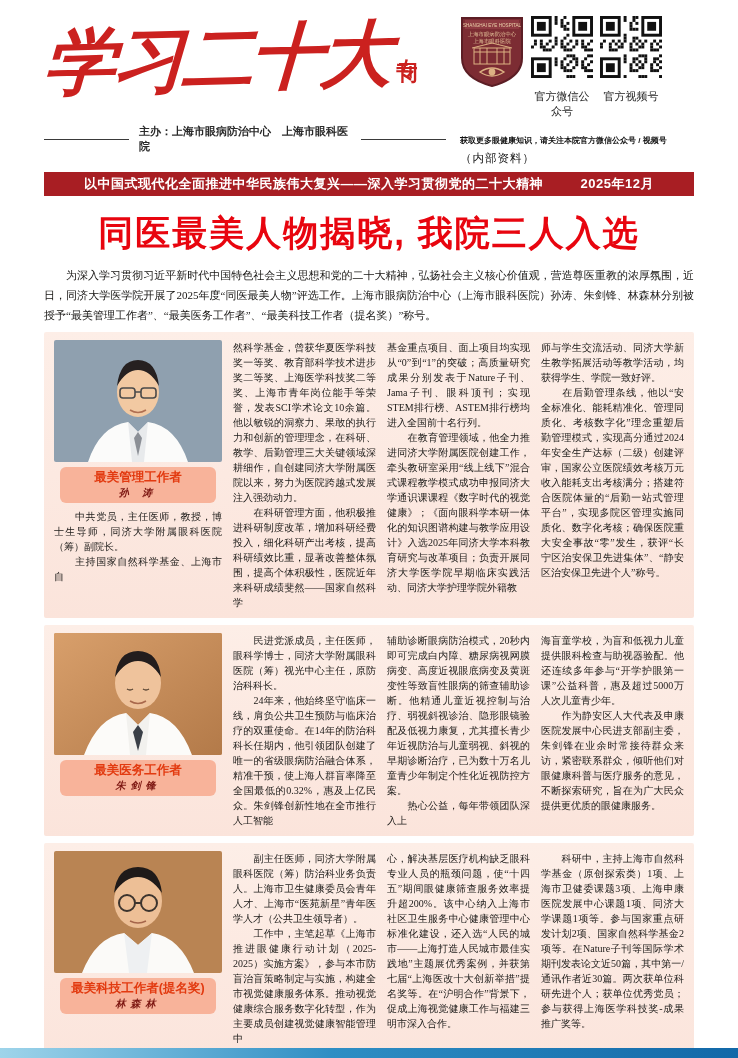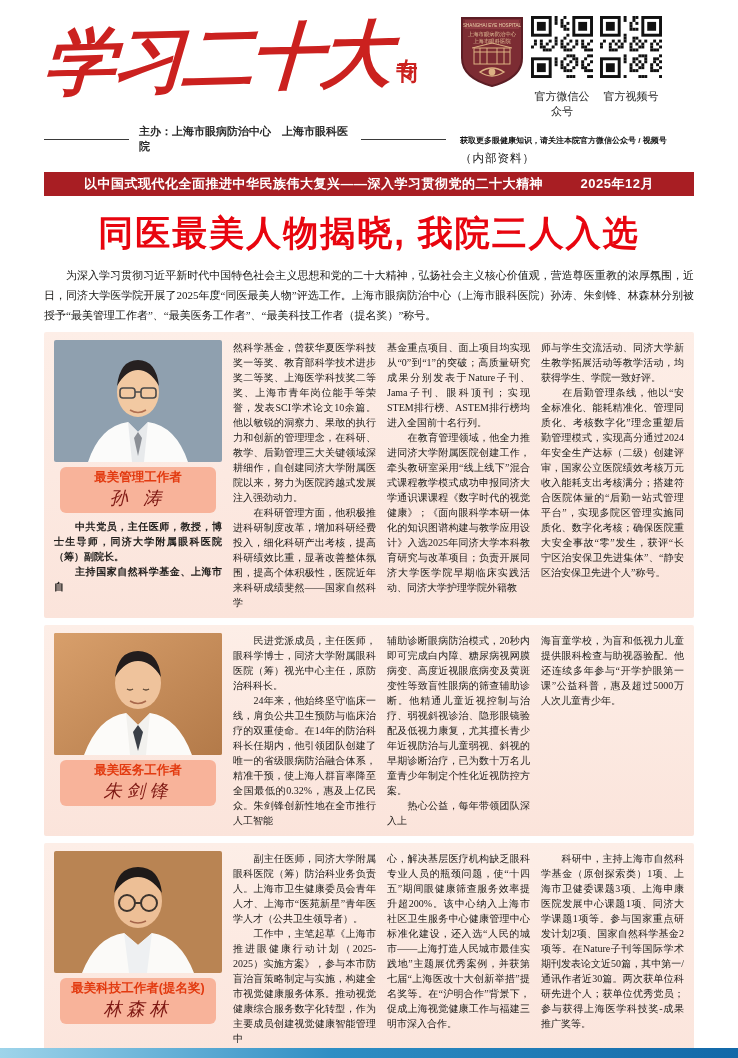--- a/index.html
+++ b/index.html
@@ -54,22 +54,22 @@
     margin-top:7px;background:linear-gradient(180deg,#fdeee7,#fbe4db);
     padding:8px 10px;display:flex;gap:11px;border-radius:2px;
   }
   .photo-cell{width:168px;flex-shrink:0;}
   .portrait{display:block;width:168px;height:122px;border-radius:2px;}
   .badge{
     width:152px;margin:5px auto 0;background:#f8b39a;border-radius:6px;
     text-align:center;padding:3px 2px 4px;
   }
   .badge-title{font-family:"Liberation Sans",sans-serif;font-weight:bold;font-size:12.5px;color:#e23a10;line-height:1.25;}
-  .badge-name{font-family:"DejaVu Serif",serif;font-style:italic;font-weight:normal;font-size:18px;color:#7d1712;letter-spacing:5px;line-height:1.3;}
-  .photo-caption{margin-top:6px;font-weight:bold;}
+  .badge-name{font-family:"DejaVu Serif",serif;font-style:italic;font-weight:bold;font-size:10px;color:#7d1712;letter-spacing:5px;line-height:1.3;}
+  .photo-caption{margin-top:6px;}
   .pcol{flex:1 1 0;min-width:0;}
   .pcol p,.photo-caption p{margin:0;font-size:10px;line-height:1.5;text-align:justify;color:#22201e;}
   .byline{font-size:14px;text-align:right;margin-top:21px;color:#22201e;letter-spacing:1px;}
 
   
   .footer-bar{
     position:absolute;left:0;bottom:0;width:738px;height:10px;
     background:linear-gradient(90deg,#9ed4ea,#2e8ec4 45%,#1268a8);
   }
 </style>
@@ -399,20 +399,21 @@
     <div class="pcol">
         <p>　　民进党派成员，主任医师，眼科学博士，同济大学附属眼科医院（筹）视光中心主任，原防治科科长。</p>
         <p>　　24年来，他始终坚守临床一线，肩负公共卫生预防与临床治疗的双重使命。在14年的防治科科长任期内，他引领团队创建了唯一的省级眼病防治融合体系，精准干预，使上海人群盲率降至全国最低的0.32%，惠及上亿民众。朱剑锋创新性地在全市推行人工智能</p>
       </div>
     <div class="pcol">
         <p>辅助诊断眼病防治模式，20秒内即可完成白内障、糖尿病视网膜病变、高度近视眼底病变及黄斑变性等致盲性眼病的筛查辅助诊断。他精通儿童近视控制与治疗、弱视斜视诊治、隐形眼镜验配及低视力康复，尤其擅长青少年近视防治与儿童弱视、斜视的早期诊断治疗，已为数十万名儿童青少年制定个性化近视防控方案。</p>
         <p>　　热心公益，每年带领团队深入上</p>
       </div>
     <div class="pcol">
         <p>海盲童学校，为盲和低视力儿童提供眼科检查与助视器验配。他还连续多年参与“开学护眼第一课”公益科普，惠及超过5000万人次儿童青少年。</p>
+        <p>　　作为静安区人大代表及申康医院发展中心民进支部副主委，朱剑锋在业余时常接待群众来访，紧密联系群众，倾听他们对眼健康科普与医疗服务的意见，不断探索研究，旨在为广大民众提供更优质的眼健康服务。</p>
       </div>
   </div>
 
   <div class="profile-row">
     <div class="photo-cell">
       <svg class="portrait" viewBox="0 0 168 122" preserveAspectRatio="none">
         <rect width="168" height="122" fill="#b98453"></rect>
         <path d="M28 122 Q42 86 70 82 L84 94 L98 82 Q126 86 140 122 Z" fill="#fbfaf8"></path>
         <path d="M70 82 L84 94 L98 82 L93 122 H75 Z" fill="#eef0f2"></path>
         <ellipse cx="84" cy="50" rx="24" ry="27" fill="#edbf96"></ellipse>

